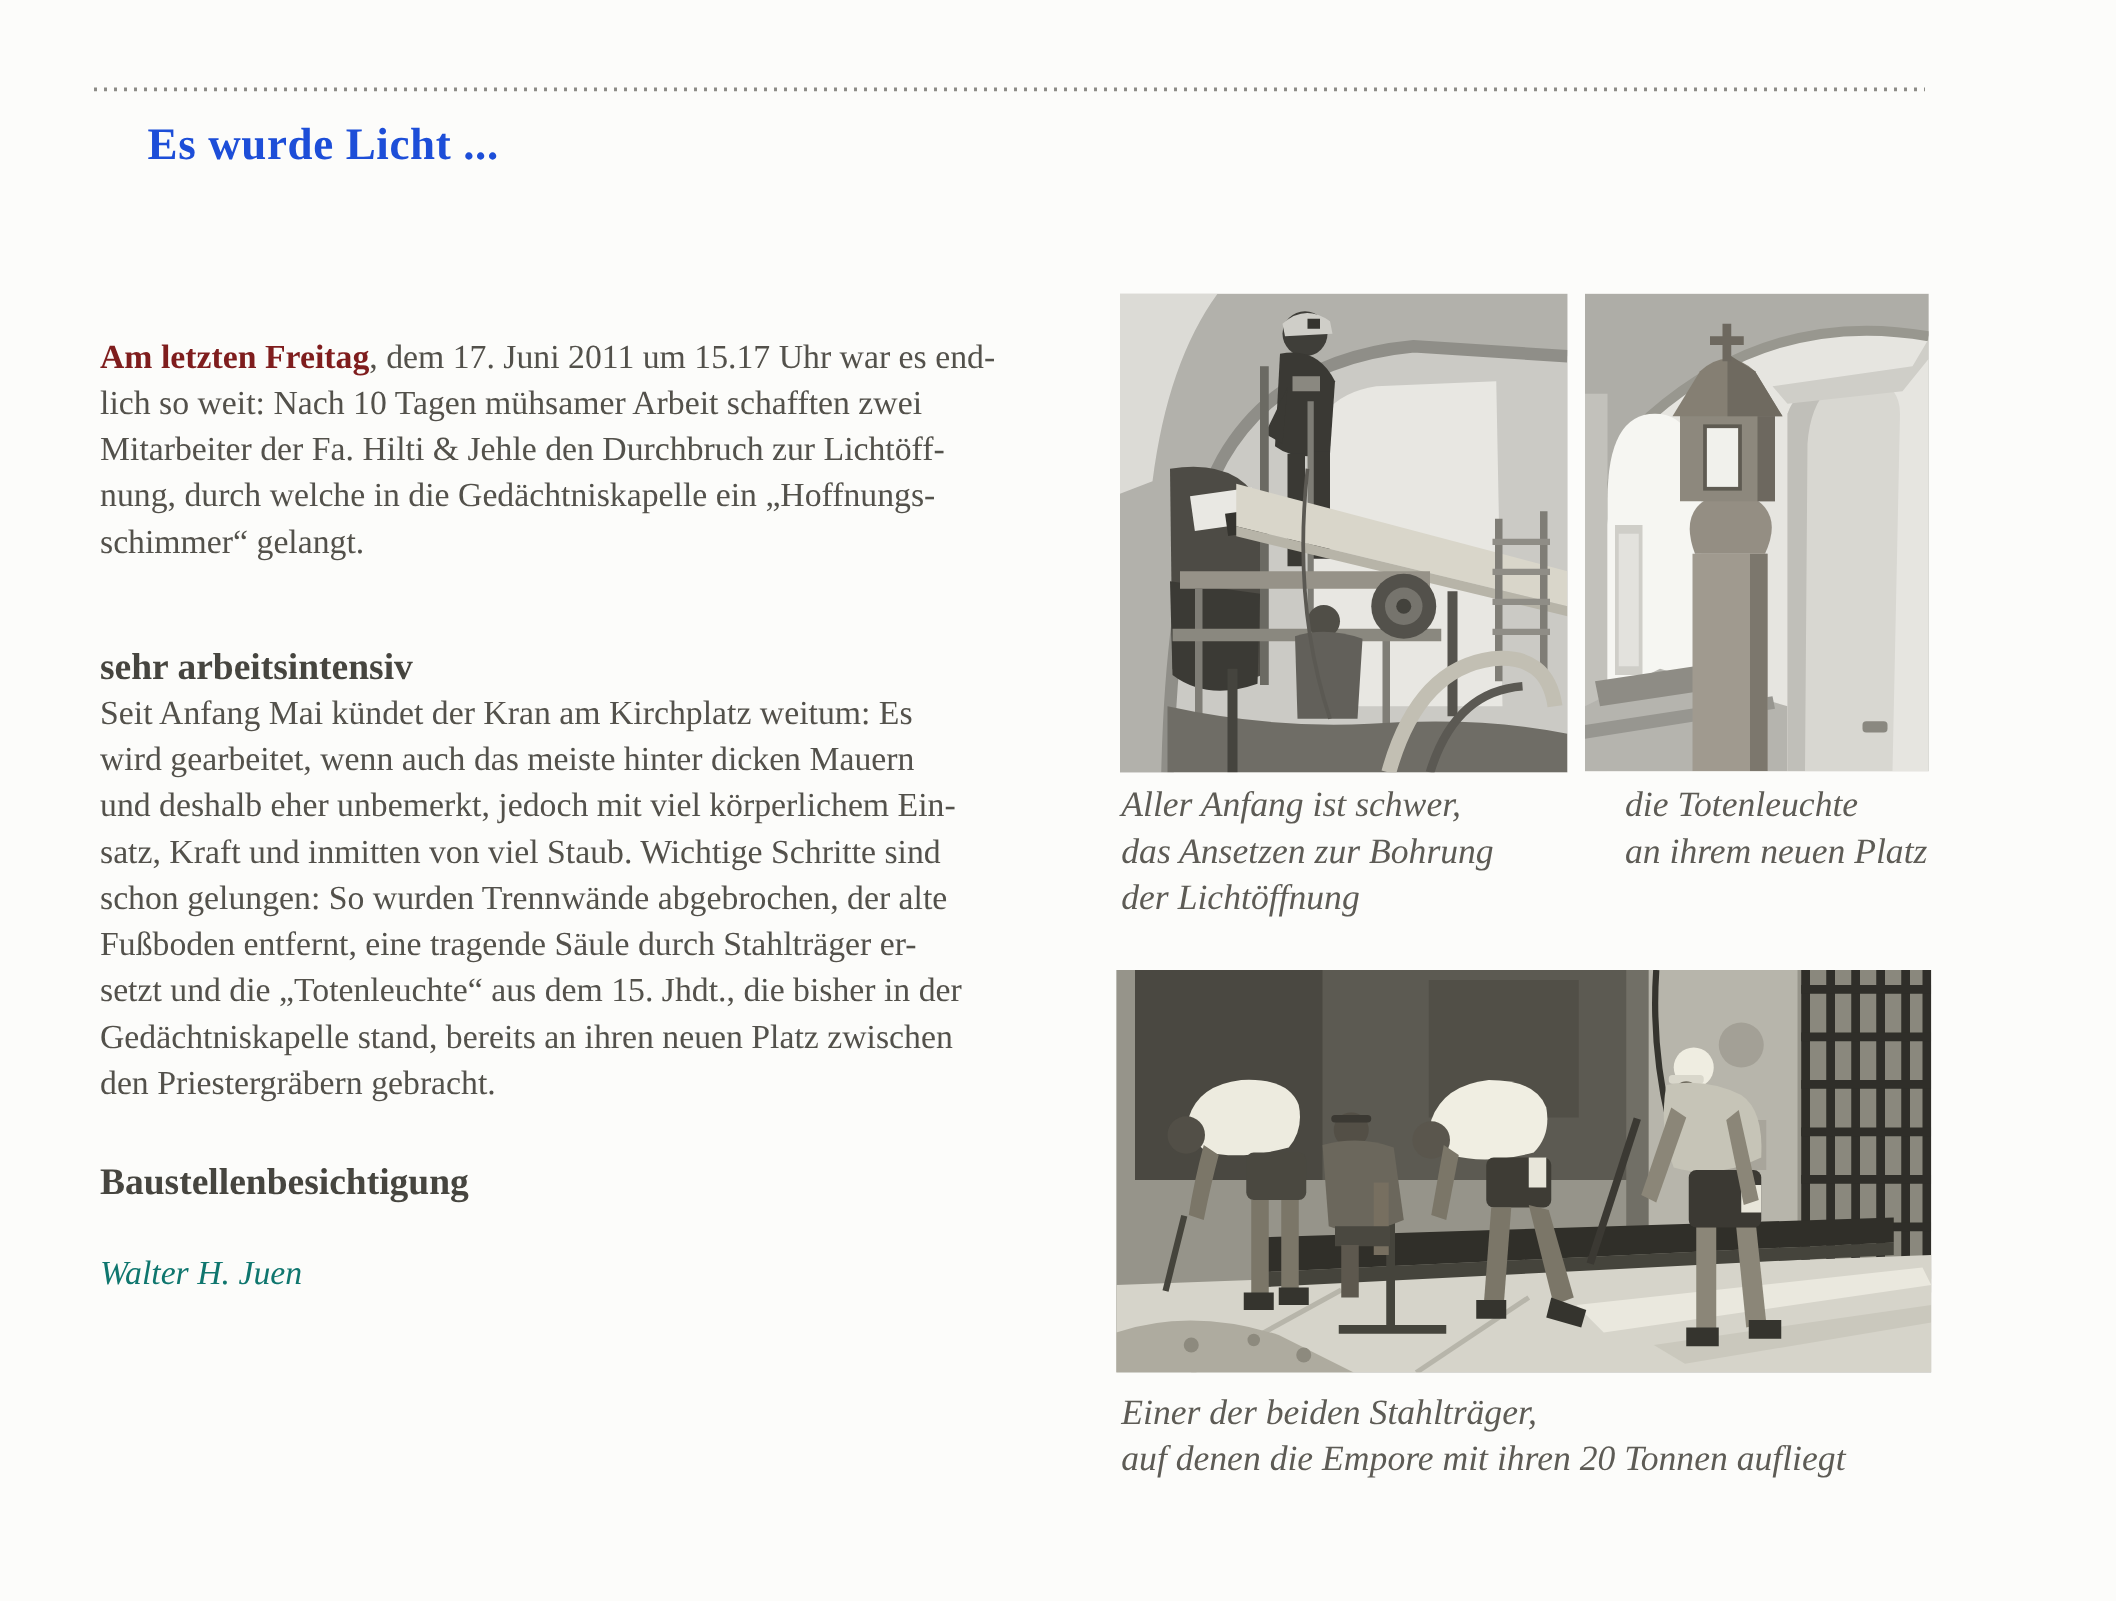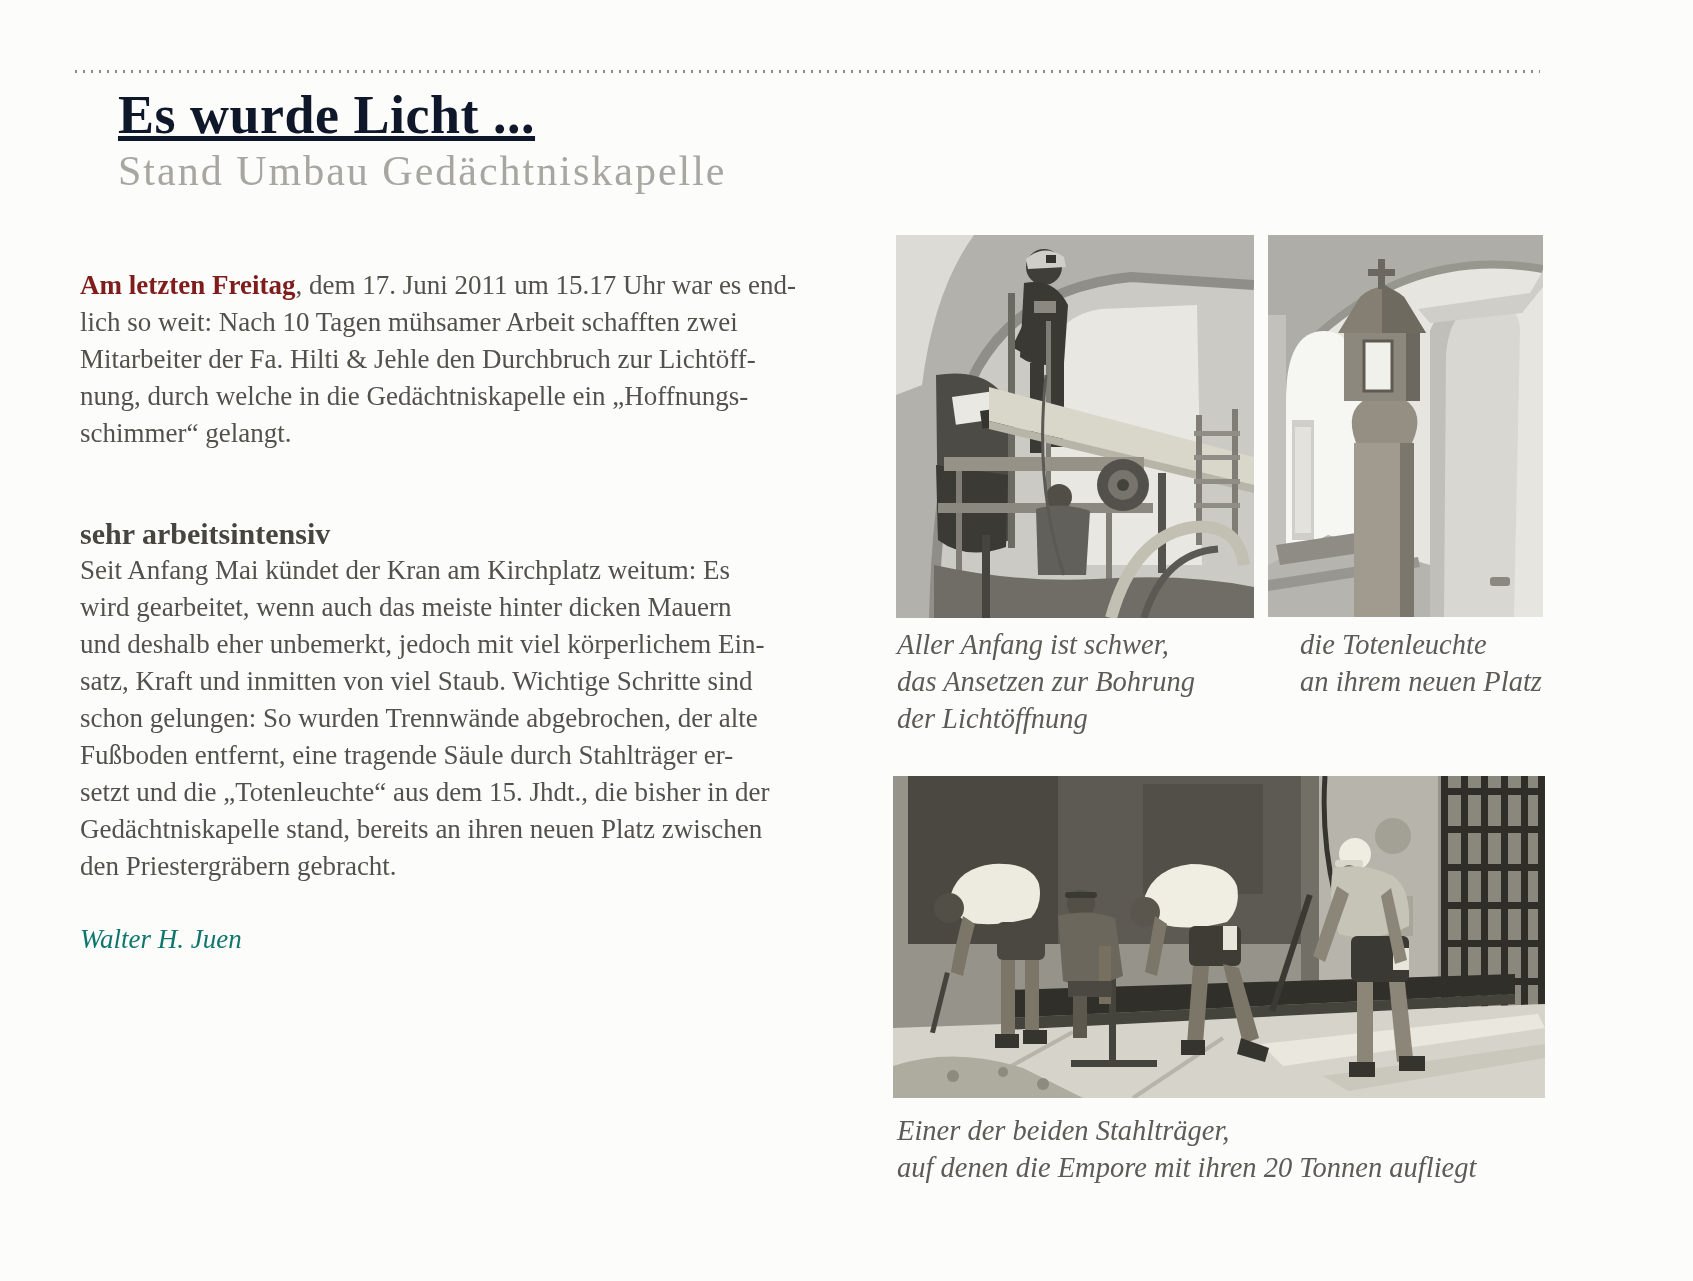--- a/index.html
+++ b/index.html
@@ -9,22 +9,22 @@
     background:#fcfcfa;
     overflow:hidden;
     font-family:"Liberation Serif", serif;
   }
   .dotted-rule{
     position:absolute;left:75px;top:70px;width:1465px;height:3px;
     background:repeating-linear-gradient(to right,#8d8c87 0 2.5px,transparent 2.5px 8px);
   }
   .title{
     position:absolute;left:118px;top:90px;
-    font-size:54px;font-weight:bold;color:#0f172a;
-    letter-spacing:0.5px;line-height:50px;margin:0;text-decoration:underline;
+    font-size:36px;font-weight:bold;color:#1d4ed8;
+    letter-spacing:0.5px;line-height:50px;margin:0;
   }
   .subtitle{
     position:absolute;left:118px;top:146px;
     font-size:42px;font-weight:normal;color:#a7a6a1;
     letter-spacing:2px;line-height:50px;margin:0;
   }
   .body-col{
     position:absolute;left:80px;top:267px;width:830px;
     font-size:27px;color:#53514b;line-height:37px;
   }
@@ -55,38 +55,38 @@
   #caption-stahltraeger{left:897px;top:1112px;width:580px;}
 </style>
 </head>
 <body>
 
 <div class="page">
 
   <div class="dotted-rule"></div>
 
   <h1 class="title">Es wurde Licht ...</h1>
-  <h2 class="subtitle">Stand Umbau Gedächtniskapelle</h2>
 
   <div class="body-col">
     <p><span class="lead">Am letzten Freitag</span><span>, dem 17. Juni 2011 um 15.17 Uhr war es end-
 lich so weit: Nach 10 Tagen mühsamer Arbeit schafften zwei
 Mitarbeiter der Fa. Hilti &amp; Jehle den Durchbruch zur Lichtöff-
 nung, durch welche in die Gedächtniskapelle ein „Hoffnungs-
 schimmer“ gelangt.</span></p>
     <h3 class="h-gap1">sehr arbeitsintensiv</h3>
     <p>Seit Anfang Mai kündet der Kran am Kirchplatz weitum: Es
 wird gearbeitet, wenn auch das meiste hinter dicken Mauern
 und deshalb eher unbemerkt, jedoch mit viel körperlichem Ein-
 satz, Kraft und inmitten von viel Staub. Wichtige Schritte sind
 schon gelungen: So wurden Trennwände abgebrochen, der alte
 Fußboden entfernt, eine tragende Säule durch Stahlträger er-
 setzt und die „Totenleuchte“ aus dem 15. Jhdt., die bisher in der
 Gedächtniskapelle stand, bereits an ihren neuen Platz zwischen
 den Priestergräbern gebracht.</p>
+    <h3 class="h-gap2">Baustellenbesichtigung</h3>
     <p class="author">Walter H. Juen</p>
   </div>
 
   <figure class="photo" id="photo-drilling" style="margin:0">
     <svg viewBox="0 0 358 383" preserveAspectRatio="none">
       <rect width="358" height="383" fill="#cbcac5"></rect>
 
       <path d="M150,330 L150,140 Q152,82 205,74 L301,70 L306,330 Z" fill="#e8e7e2"></path>
 
       <path d="M0,383 L0,0 L358,0 L358,50 L235,42 Q128,52 82,132 Q42,205 38,383 Z" fill="#b2b1ab"></path>

